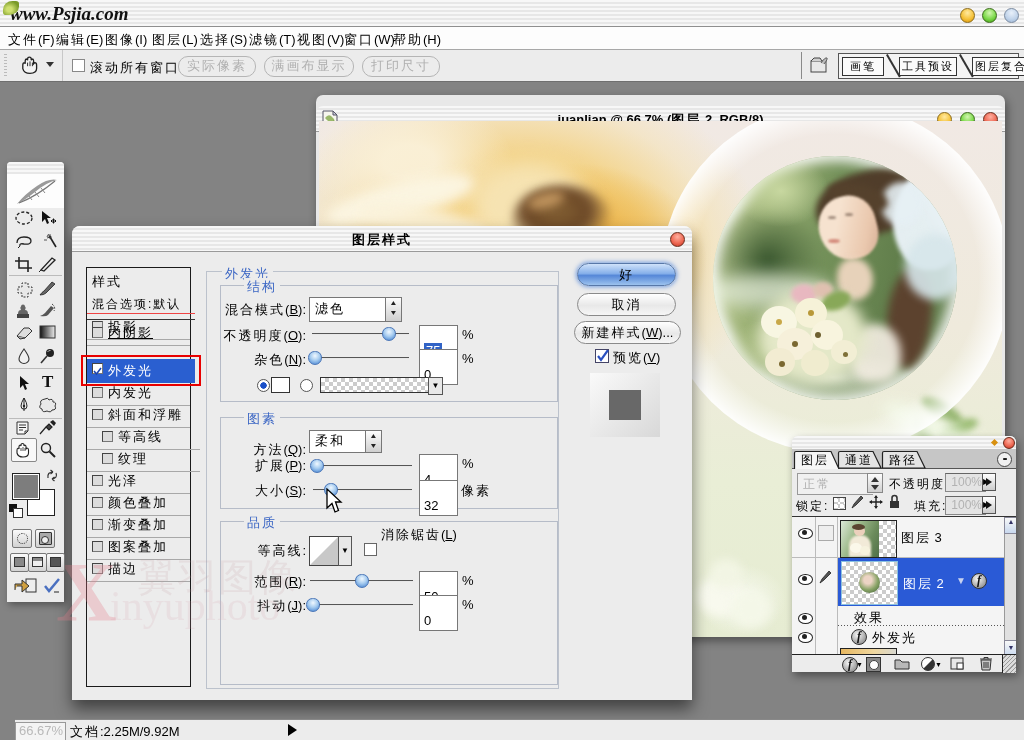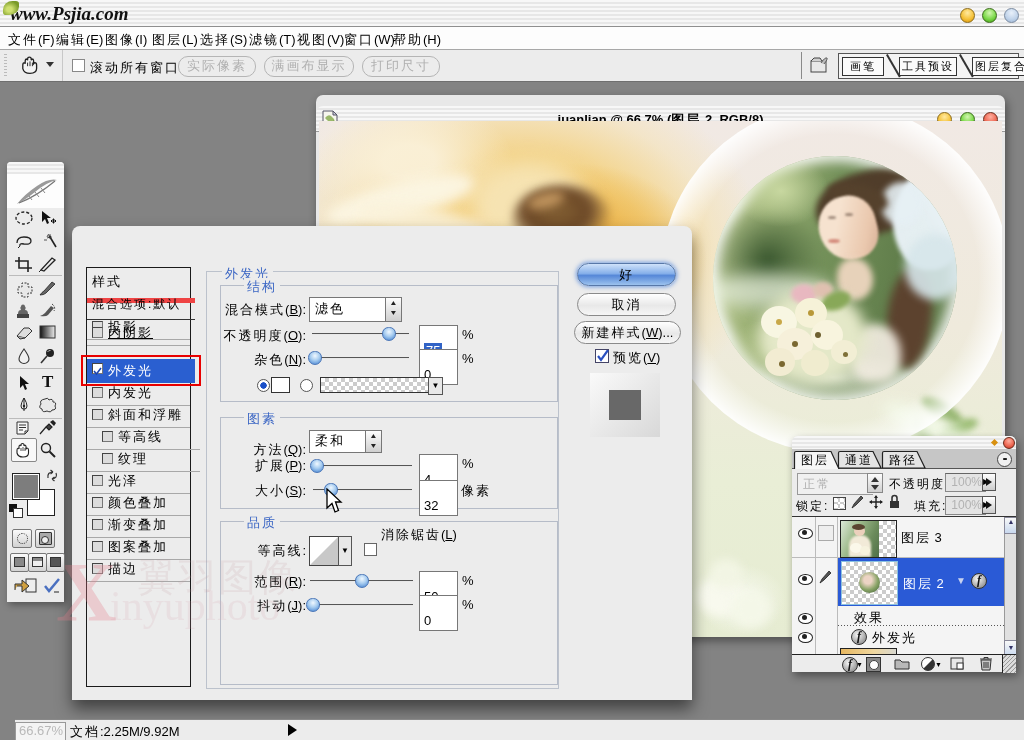--- a/index.html
+++ b/index.html
@@ -280,23 +280,27 @@
     <div class="abs" style="left:187px;top:1px;"><svg width="14" height="15" viewBox="0 0 14 15">
           <path d="M2 4 h10 l-1 10 h-8 Z" fill="#c8c8c8" stroke="#333"></path>
           <path d="M1 3 h12 M5 3 V1.5 h4 V3 M5 6 v6 M7 6 v6 M9 6 v6" stroke="#333" fill="none"></path>
         </svg></div>
     <div class="abs" style="left:210px;top:0;width:1px;height:18px;background:#222;"></div>
     <div class="abs" style="left:211px;top:0;width:13px;height:18px;background:repeating-linear-gradient(135deg,#ddd 0 2px,#999 2px 3px);"></div>
   </div>
 </div>
 
 <div class="abs" id="dialog" style="left:72px;top:226px;width:620px;height:474px;background:#ececec;border-radius:8px 8px 0 0;box-shadow:0 9px 16px rgba(0,0,0,0.5);font-size:13px;">
+  <div class="abs pin" style="left:0;top:0;width:620px;height:25px;border-radius:8px 8px 0 0;border-bottom:1px solid #9a9a9a;">
+    <div class="abs" style="left:0;top:5px;width:620px;text-align:center;font-weight:bold;font-size:13px;"><span class="cjk">图层样式</span></div>
+    <div class="ball br" style="left:598px;top:6px;"></div>
+  </div>
 
   <div class="abs" style="left:14px;top:41px;width:103px;height:418px;background:#ececec;border:1px solid #1a1a1a;">
-    <div class="abs" style="left:0;top:0;width:103px;height:24px;border-bottom:5px solid #ef4444;padding:5px 0 1px 5px;"><span class="cjk">样式</span></div>
+    <div class="abs" style="left:0;top:0;width:103px;height:24px;border-bottom:1px solid #ef4444;padding:5px 0 16px 5px;"><span class="cjk">样式</span></div>
     <div class="abs" style="left:0;top:24px;width:103px;height:23px;border-bottom:1px solid #333;padding:4px 0 0 5px;font-size:12px;"><span class="cjk">混合选项:默认</span></div>
     <div class="abs lrow" style="top:47px;"><span class="lcb"></span><span class="cjk">投影</span></div>
     <div class="abs lrow" style="top:53px;text-decoration:underline;"><span class="lcb"></span><span class="cjk">内阴影</span></div>
     <div class="abs" style="left:0;top:91px;width:103px;height:21px;background:#2a5fd0;color:#fff;padding:3px 0 0 5px;"><span class="lcb" style="background:#fff;color:#1a44b0;"><svg width="9" height="9" viewBox="0 0 9 9">
             <path d="M1 4 L3.5 7 L8 1" stroke="#1a44b0" stroke-width="1.6" fill="none"></path>
           </svg></span><span class="cjk">外发光</span></div>
     <div class="abs lrow" style="top:113px;"><span class="lcb"></span><span class="cjk">内发光</span></div>
     <div class="abs lrow" style="top:135px;"><span class="lcb"></span><span class="cjk">斜面和浮雕</span></div>
     <div class="abs lrow" style="top:157px;padding-left:15px;"><span class="lcb"></span><span class="cjk">等高线</span></div>
     <div class="abs lrow" style="top:179px;padding-left:15px;"><span class="lcb"></span><span class="cjk">纹理</span></div>

